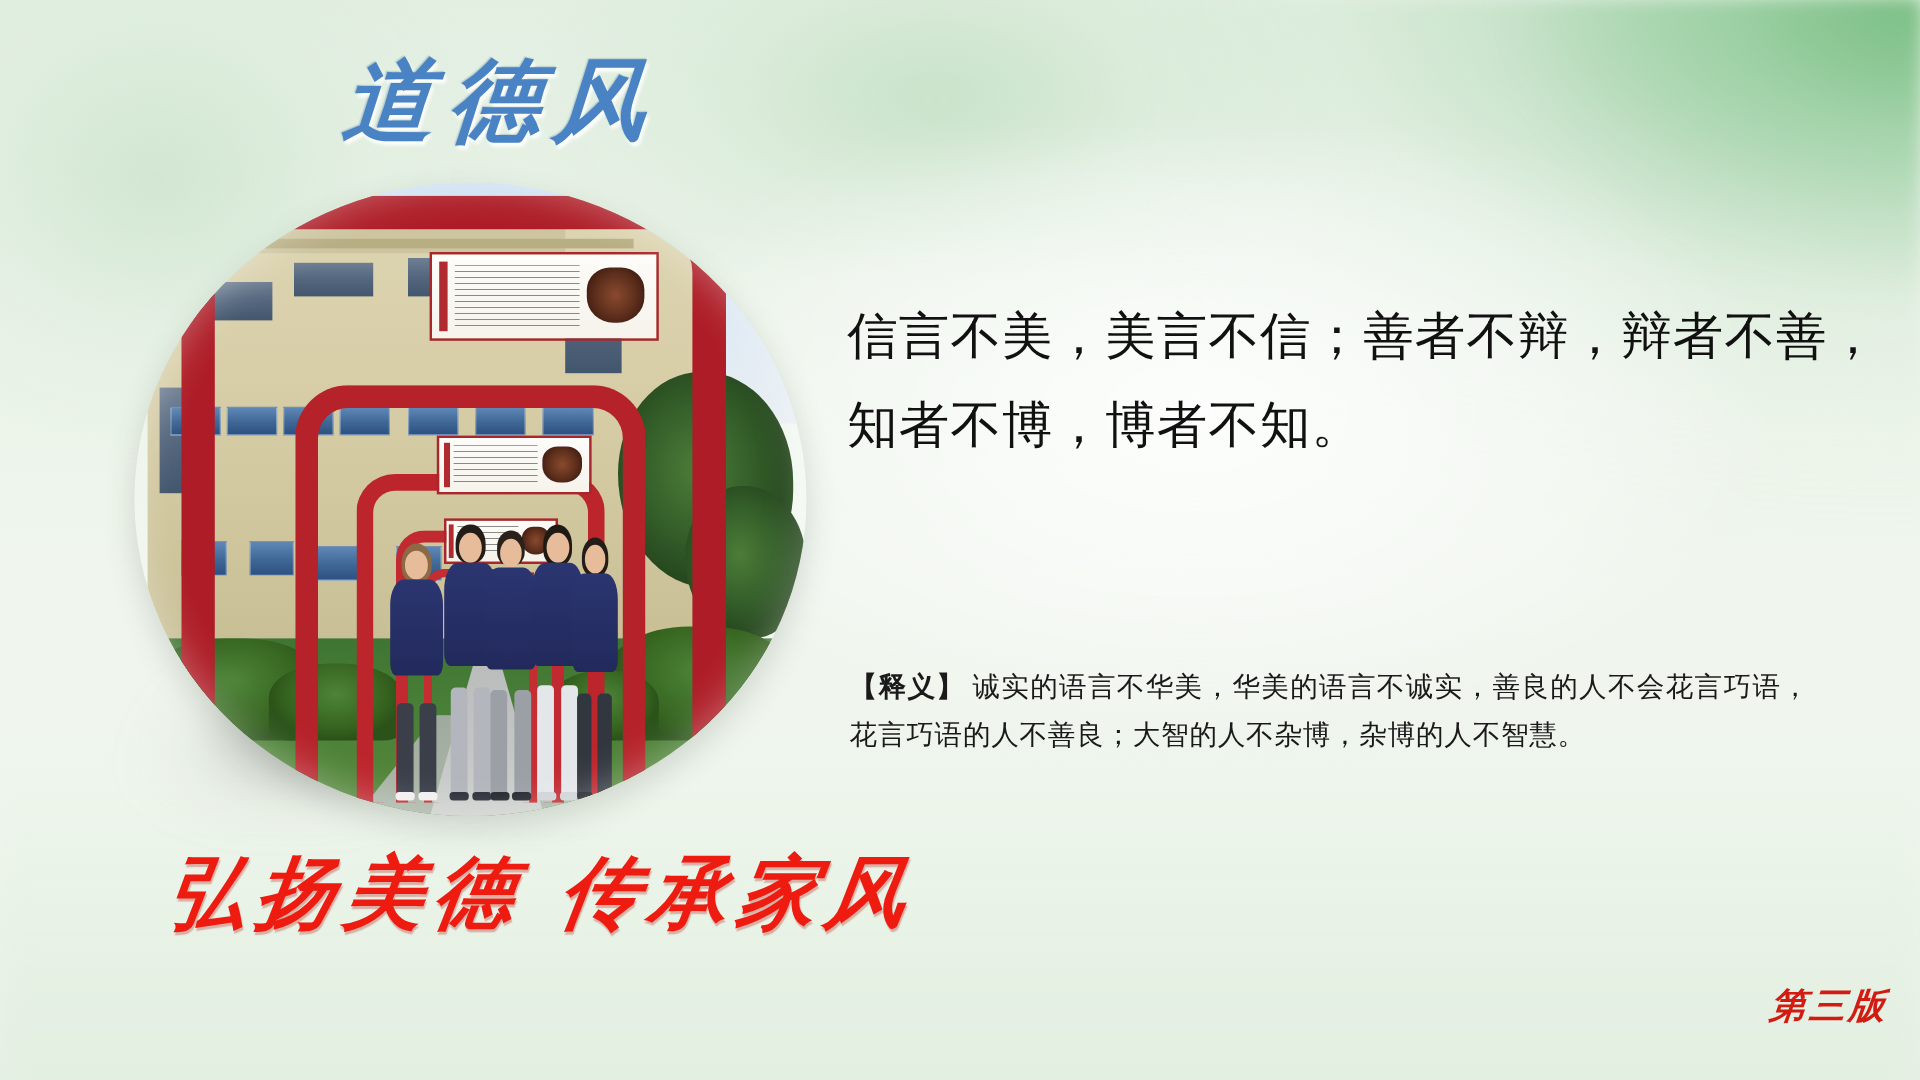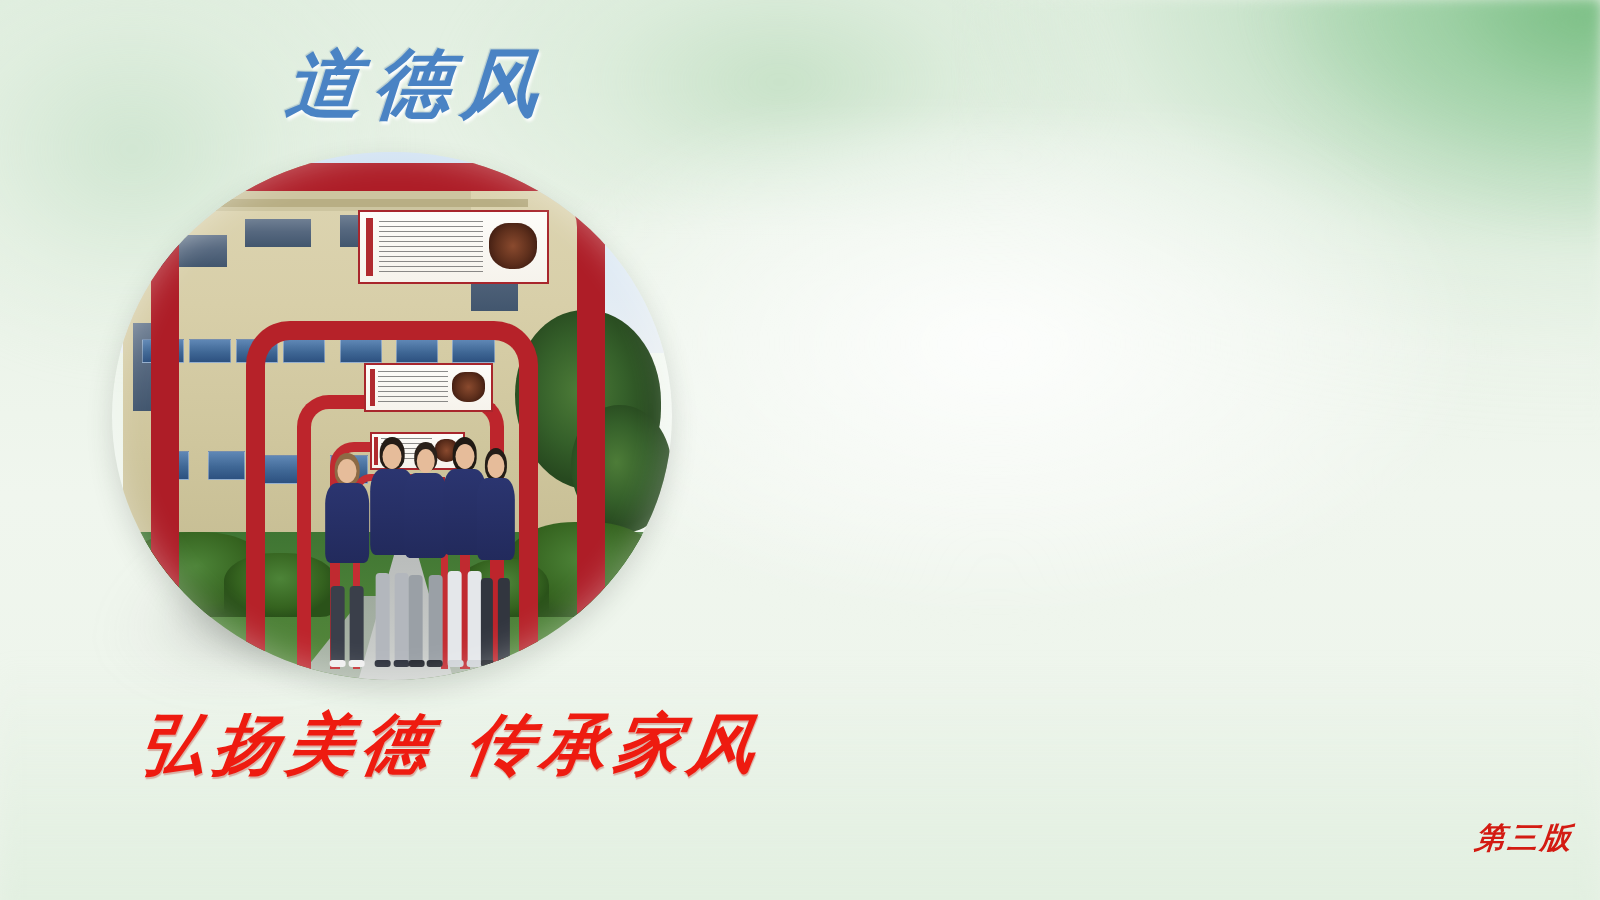--- a/index.html
+++ b/index.html
@@ -451,20 +451,27 @@
           <div class="st-leg" style="right:2%; height:80%; background:#32363f;"></div>
           <div class="st-shoe" style="left:0;  background:#1e2128;"></div>
           <div class="st-shoe" style="right:0; background:#1e2128;"></div>
         </div>
       </div>
 
     </div>
     <div class="photo-vignette"></div>
   </div>
 
-
-
+  <div class="quote">
+    <span class="ln">信言不美，美言不信；善者不辩，辩者不善，</span>
+    <span class="ln">知者不博，博者不知。</span>
+  </div>
+
+
+  <div class="explain">
+    <span class="tag">【释义】</span><span>诚实的语言不华美，华美的语言不诚实，善良的人不会花言巧语，花言巧语的人不善良；大智的人不杂博，杂博的人不智慧。</span>
+  </div>
 
   <div class="slogan">弘扬美德  传承家风</div>
 
   <div class="edition">第三版</div>
 
 </div>
 
 </body></html>

